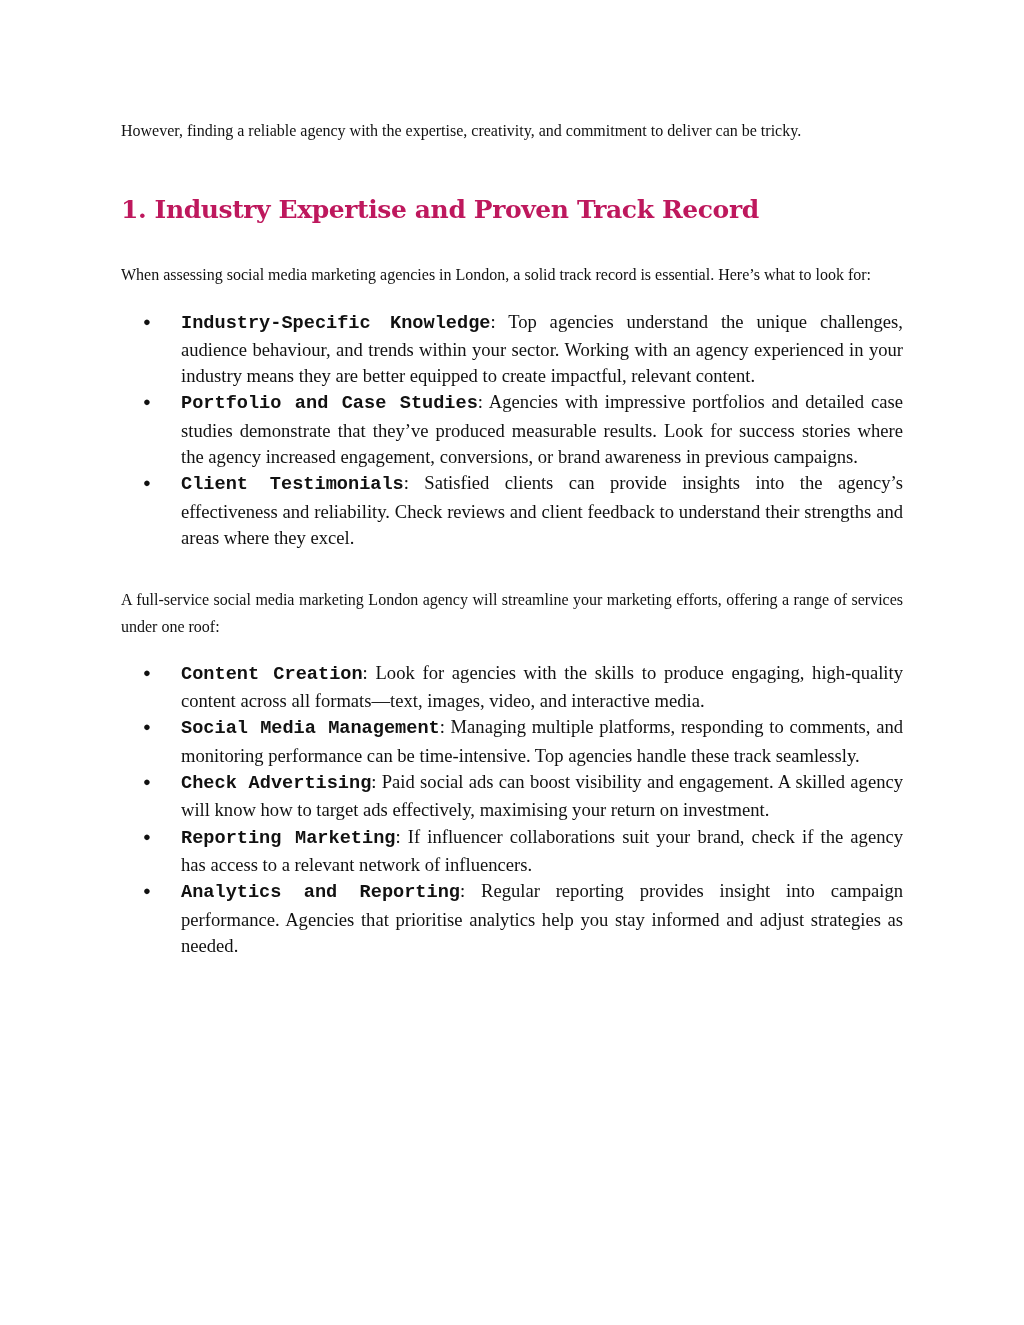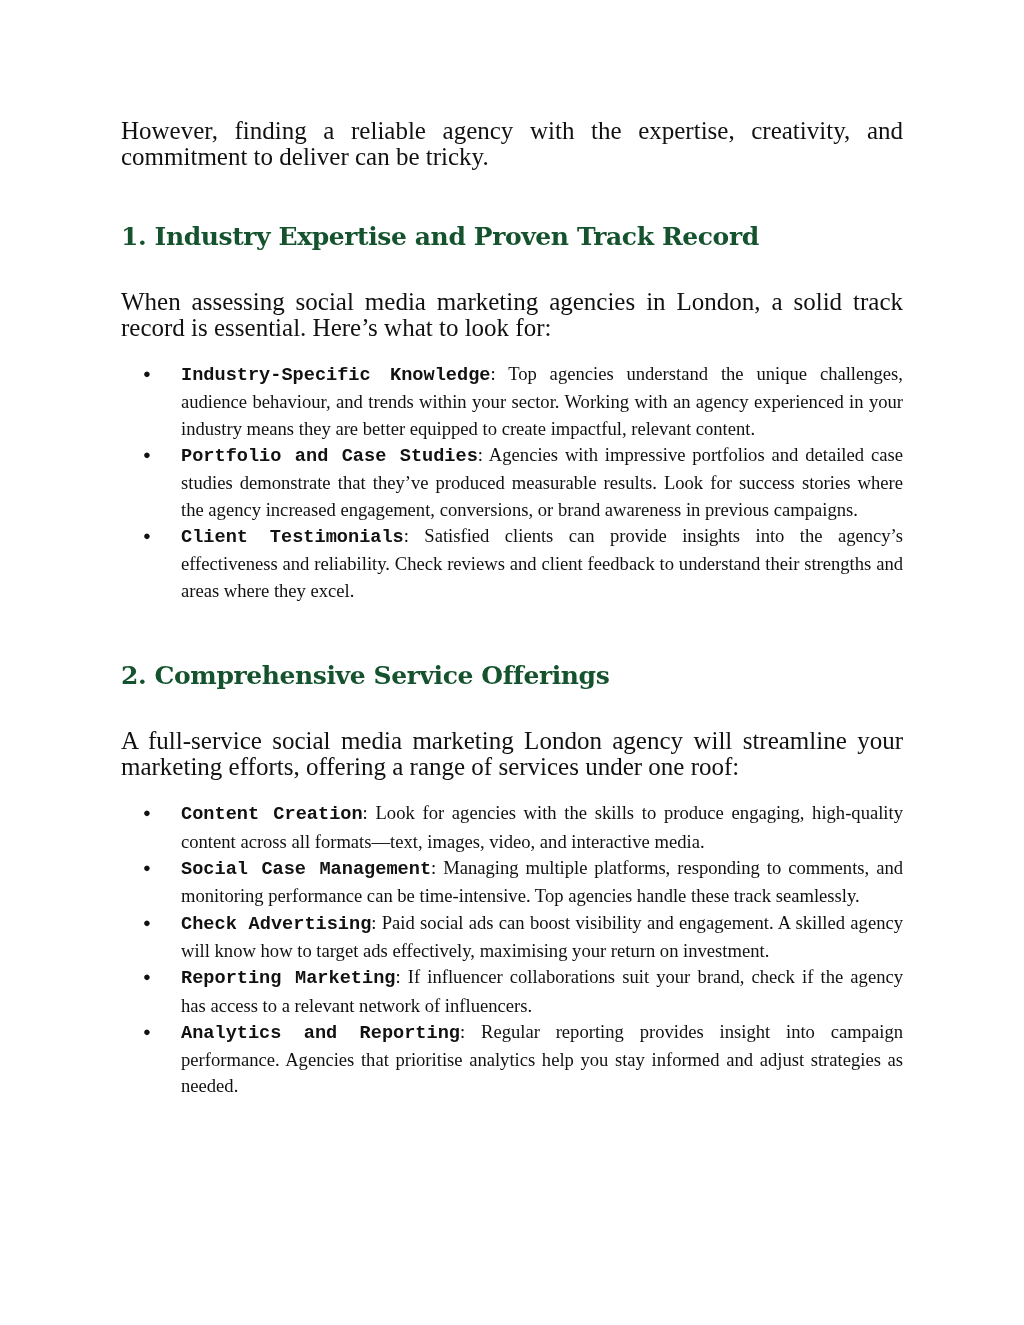--- a/index.html
+++ b/index.html
@@ -16,32 +16,32 @@
       color: #111111;
     }
     .page {
       position: absolute;
       left: 121px;
       top: 118px;
       width: 782px;
     }
     p.body {
       margin: 0;
-      font-size: 25px;
+      font-size: 16px;
       line-height: 26.3px;
       text-align: justify;
     }
     h2.section {
       margin: 0;
       font-family: "DejaVu Serif", "Liberation Serif", serif;
       font-weight: bold;
       font-size: 25px;
       line-height: 32px;
       letter-spacing: -0.4px;
-      color: #14532d;
+      color: #be185d;
     }
     ul.bullets {
       list-style: none;
       margin: 0;
       padding: 0;
     }
     ul.bullets li {
       position: relative;
       padding-left: 60px;
       font-size: 18.6px;
@@ -87,32 +87,31 @@
     <li>
       <span class="bullet">●</span>
       <span class="term">Portfolio and Case Studies</span><span>: Agencies with impressive portfolios and detailed case studies demonstrate that they’ve produced measurable results. Look for success stories where the agency increased engagement, conversions, or brand awareness in previous campaigns.</span>
     </li>
     <li>
       <span class="bullet">●</span>
       <span class="term">Client Testimonials</span><span>: Satisfied clients can provide insights into the agency’s effectiveness and reliability. Check reviews and client feedback to understand their strengths and areas where they excel.</span>
     </li>
   </ul>
 
-  <h2 class="section" id="h2">2. Comprehensive Service Offerings</h2>
 
   <p class="body" id="p2">A full-service social media marketing London agency will streamline your marketing efforts, offering a range of services under one roof:</p>
 
   <ul class="bullets" id="list2">
     <li>
       <span class="bullet">●</span>
       <span class="term">Content Creation</span><span>: Look for agencies with the skills to produce engaging, high-quality content across all formats—text, images, video, and interactive media.</span>
     </li>
     <li>
       <span class="bullet">●</span>
-      <span class="term">Social Case Management</span><span>: Managing multiple platforms, responding to comments, and monitoring performance can be time-intensive. Top agencies handle these track seamlessly.</span>
+      <span class="term">Social Media Management</span><span>: Managing multiple platforms, responding to comments, and monitoring performance can be time-intensive. Top agencies handle these track seamlessly.</span>
     </li>
     <li>
       <span class="bullet">●</span>
       <span class="term">Check Advertising</span><span>: Paid social ads can boost visibility and engagement. A skilled agency will know how to target ads effectively, maximising your return on investment.</span>
     </li>
     <li>
       <span class="bullet">●</span>
       <span class="term">Reporting Marketing</span><span>: If influencer collaborations suit your brand, check if the agency has access to a relevant network of influencers.</span>
     </li>
     <li>

